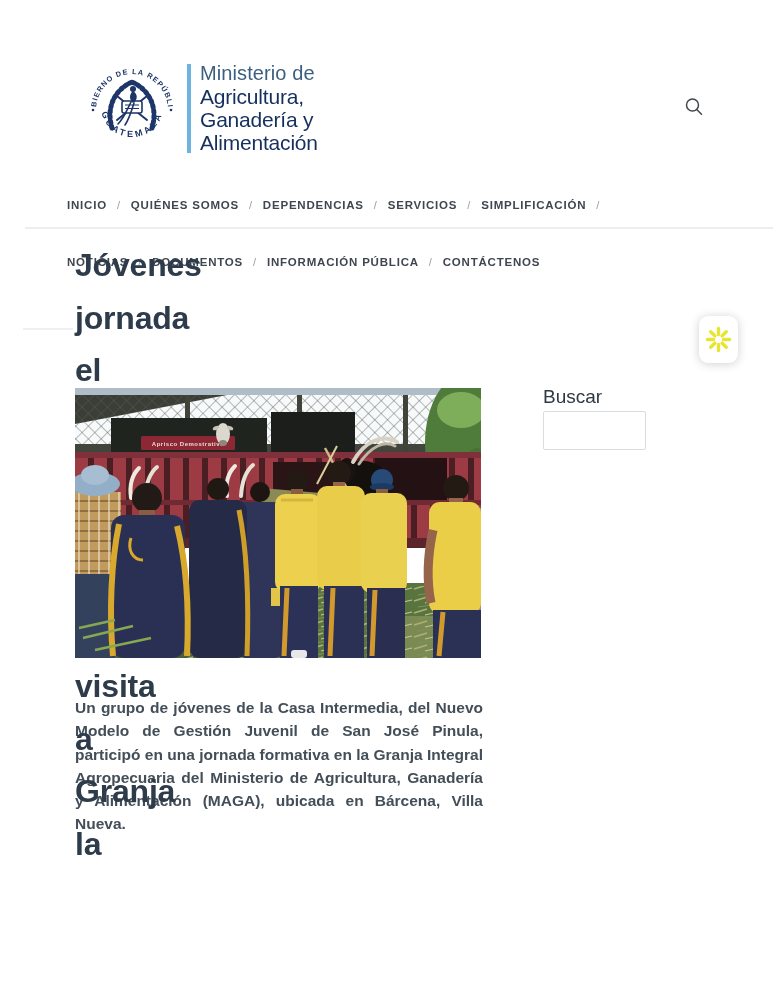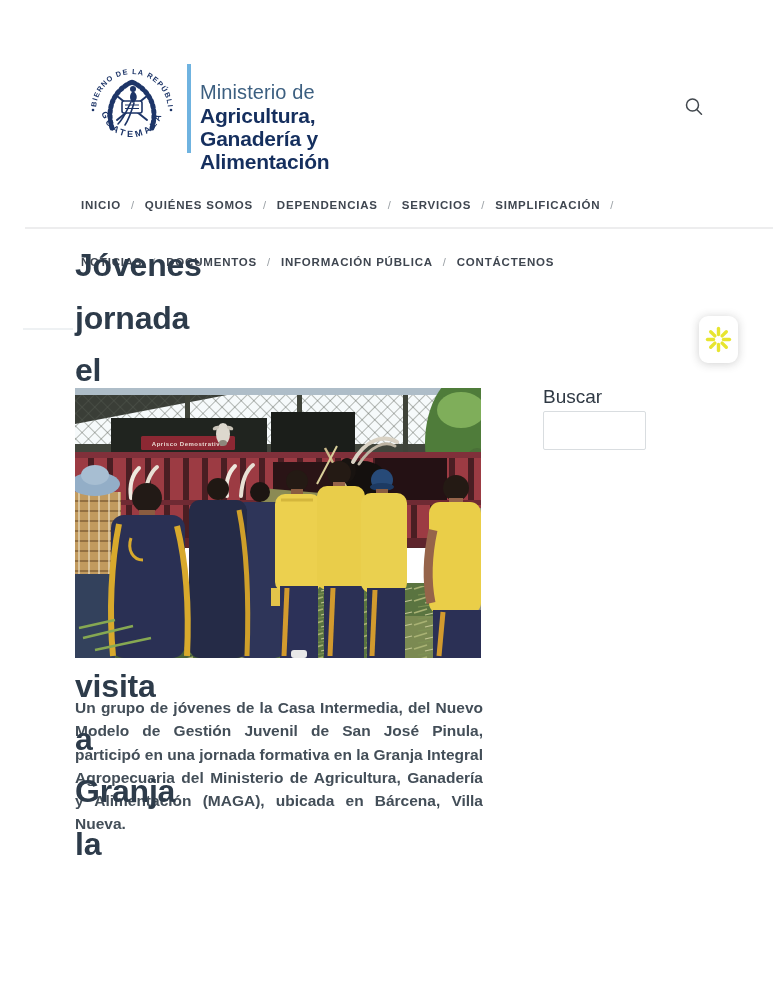--- a/index.html
+++ b/index.html
@@ -2,28 +2,28 @@
 <html lang="es"><head>
 <meta charset="utf-8">
 <style>
   html,body{margin:0;padding:0;background:#fff;}
   #page{position:relative;width:773px;height:1000px;background:#fff;overflow:hidden;
         font-family:"Liberation Sans",sans-serif;margin:0 auto;}
 
   
   .seal{position:absolute;left:86px;top:60px;width:92px;height:92px;}
   .logo-bar{position:absolute;left:187px;top:64px;width:4px;height:89px;background:#6fb3e0;}
-  .wordmark{position:absolute;left:200px;top:62px;margin-top:19px;}
+  .wordmark{position:absolute;left:200px;top:62px;}
   .wm-light{font-size:20px;font-weight:400;color:#3c5f80;line-height:23px;letter-spacing:.1px;}
-  .wm-bold{font-size:21px;font-weight:700;color:#152f5e;line-height:23px;letter-spacing:-.2px;}
+  .wm-bold{font-size:21px;font-weight:400;color:#152f5e;line-height:23px;letter-spacing:-.2px;}
   .search-btn{position:absolute;left:681px;top:94px;width:26px;height:26px;background:none;border:none;
         padding:2px;cursor:pointer;}
 
   
-  .nav-row{position:absolute;left:81px;display:flex;align-items:baseline;white-space:nowrap;
+  .nav-row{position:absolute;left:67px;display:flex;align-items:baseline;white-space:nowrap;
         font-size:11.5px;font-weight:700;letter-spacing:.8px;color:#3f4650;z-index:1;text-align:center;}
   .nav-row1{top:199px;}
   .nav-row2{top:256px;}
   .nav-item{text-decoration:none;color:#3f4650;cursor:pointer;}
   .nav-sep{color:#9aa0a5;font-weight:400;margin:0 10px;font-size:11px;}
   .rule{position:absolute;background:#ededee;height:2px;z-index:0;}
   .rule-main{left:25px;top:227px;width:748px;}
   .rule-frag{left:23px;top:328px;width:50px;background:#eef1f3;}
 
   

